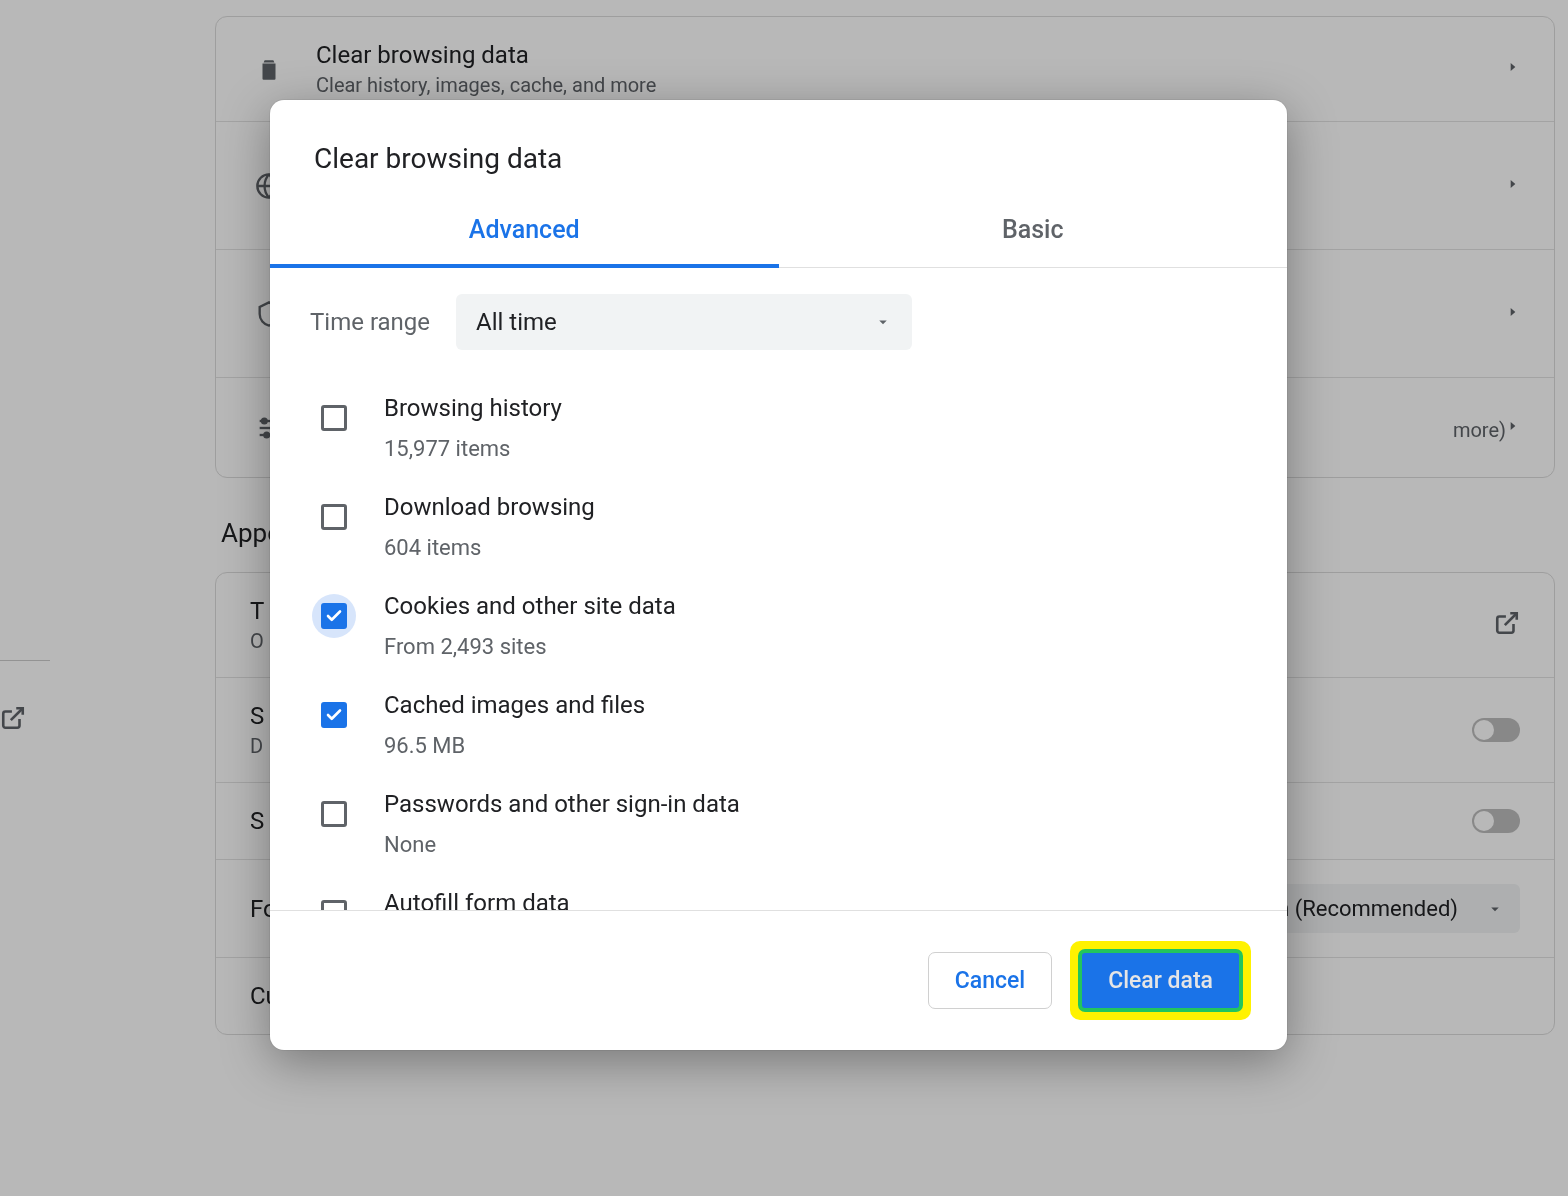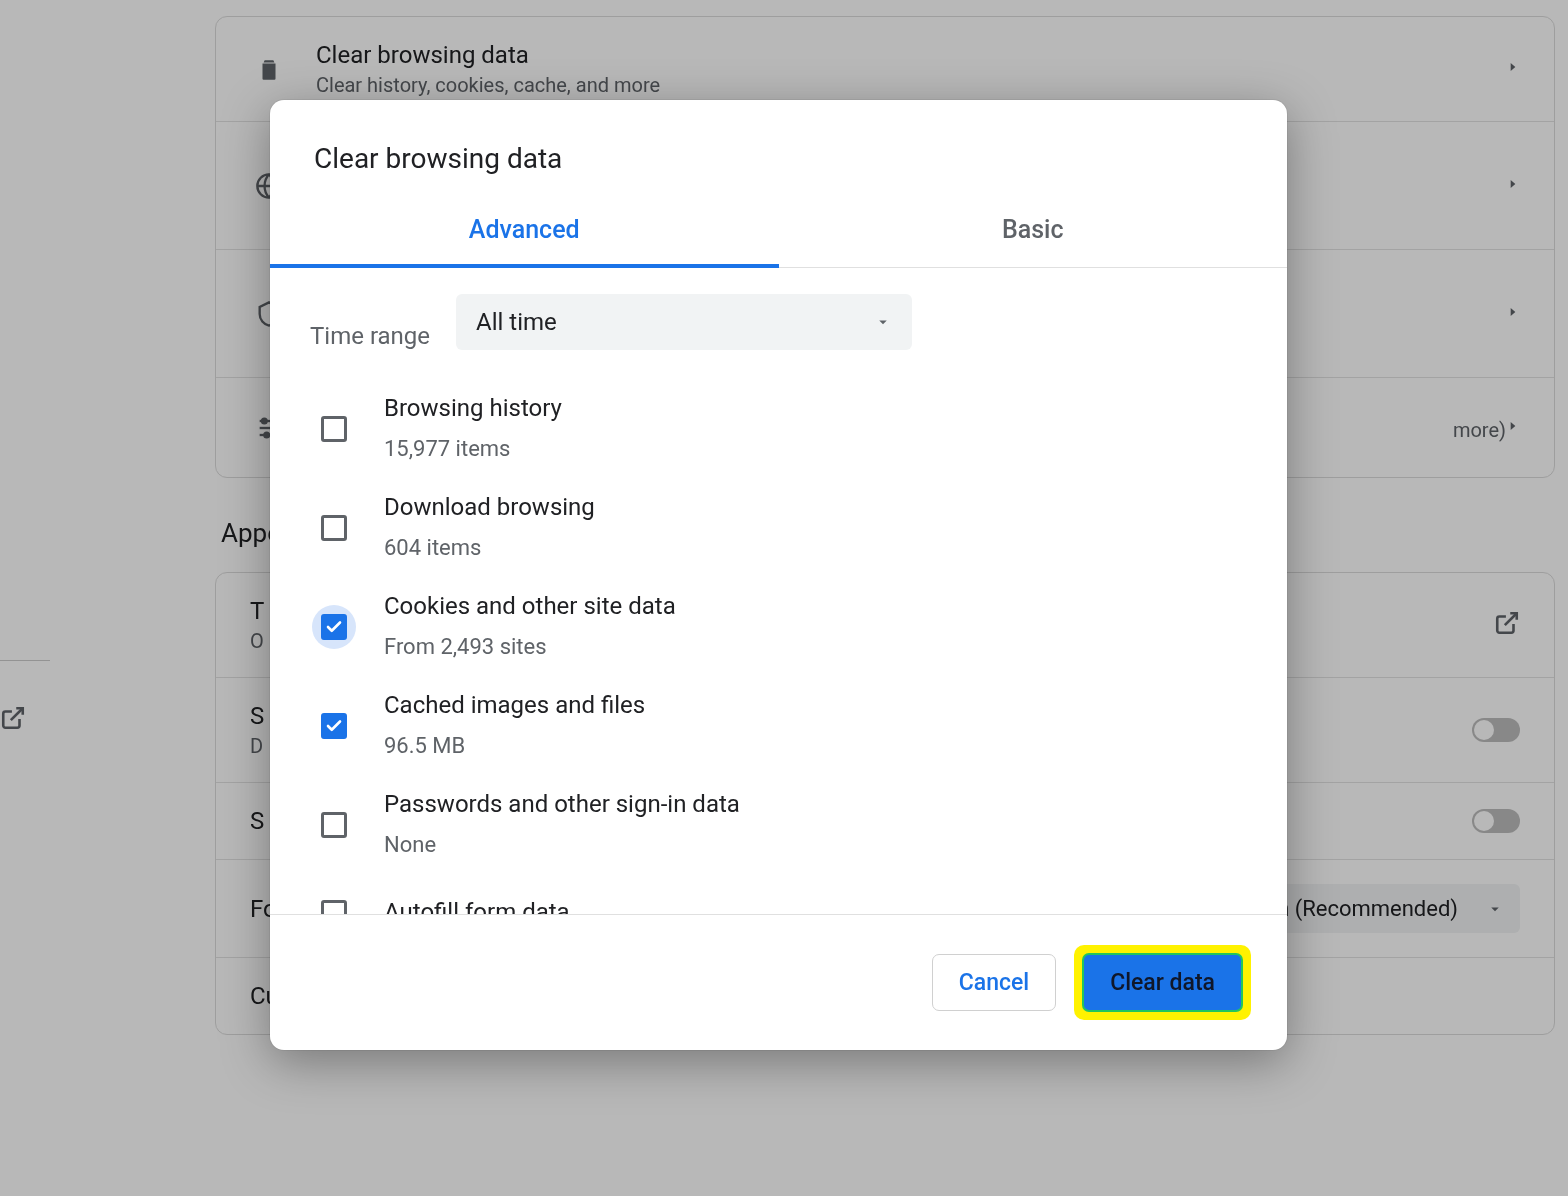--- a/index.html
+++ b/index.html
@@ -32,38 +32,38 @@
   .dialog {
     position:absolute; left:270px; top:100px; width:1017px; height:950px;
     background:#fff; border-radius:14px; box-shadow:0 12px 48px rgba(0,0,0,.35), 0 0 0 1px rgba(0,0,0,.05);
     display:flex; flex-direction:column; overflow:hidden;
   }
   .dlg-title { font-size:28px; color:#202124; padding:42px 44px 22px;}
   .tabs { display:flex; border-bottom:1px solid #e0e0e0;}
   .tab { flex:1; text-align:center; padding:18px 0 20px; font-size:25px; color:#5f6368; cursor:pointer; font-weight:500;}
   .tab.active { color:#1a73e8; border-bottom:4px solid #1a73e8; margin-bottom:-1px;}
   .dlg-body { flex:1; overflow:hidden; padding: 26px 40px 0; }
-  .time-row { display:flex; align-items:flex-end; gap:26px; margin-bottom:28px;}
+  .time-row { display:flex; align-items:center; gap:26px; margin-bottom:28px;}
   .time-label { font-size:24px; color:#5f6368;}
   .time-select { display:flex; align-items:center; justify-content:space-between; background:#f1f3f4; border-radius:6px; padding:14px 20px; width:456px; font-size:24px; color:#202124; cursor:pointer;}
   .opt-list { display:flex; flex-direction:column; }
-  .opt { display:flex; align-items:center; padding:16px 0 16px 2px; gap:28px;}
+  .opt { display:flex; align-items:flex-start; padding:16px 0 16px 2px; gap:28px;}
   .cb-wrap { width:44px; height:44px; display:flex; align-items:center; justify-content:center; border-radius:50%; flex:none; margin-top:2px;}
   .cb-wrap.focus { background:#d7e5fb; }
   .cb { width:26px; height:26px; border:3px solid #5f6368; border-radius:3px; background:#fff; display:flex; align-items:center; justify-content:center;}
   .cb.checked { background:#1a73e8; border-color:#1a73e8;}
   .cb.checked svg { display:block;}
   .cb svg { display:none; }
   .opt .ot { font-size:24px; color:#202124;}
   .opt .od { font-size:22px; color:#5f6368; margin-top:14px;}
   .dlg-foot { border-top:1px solid #e0e0e0; padding:30px 36px; display:flex; justify-content:flex-end; gap:18px; align-items:center;}
   .btn { padding:14px 26px; font-size:23px; border-radius:7px; cursor:pointer; font-weight:500;text-align:center;}
   .btn-cancel { background:#fff; border:1px solid #d0d0d0; color:#1a73e8;}
   .hl { padding:8px; background:#fff200; border-radius:10px; }
-  .btn-primary { background:#1a73e8; border:2px solid #22c55e; color:#0f172a;}
+  .btn-primary { background:#1a73e8; border:4px solid #22c55e; color:#e5e5e5;}
 </style>
 </head>
 <body>
 
 <div class="bg">
   <div class="sidebar-stub">
     <div class="divider"></div>
     <svg width="26" height="26" viewBox="0 0 24 24" fill="none" stroke="#5f6368" stroke-width="2.4">
         <path d="M18 13v6a2 2 0 0 1-2 2H5a2 2 0 0 1-2-2V8a2 2 0 0 1 2-2h6"></path>
         <polyline points="15 3 21 3 21 9"></polyline>
@@ -74,21 +74,21 @@
   <div class="settings-col">
     <div class="card" style="margin-top:16px;">
       <div class="row">
         <span class="ic">
           <svg width="26" height="30" viewBox="0 0 24 24" fill="#5f6368">
               <path d="M6 7h12v14a1 1 0 0 1-1 1H7a1 1 0 0 1-1-1V7zm2-3h8l1 2H7l1-2z"></path>
             </svg>
         </span>
         <div class="txt">
           <div class="ttl">Clear browsing data</div>
-          <div class="sub">Clear history, cookies, cache, and more</div>
+          <div class="sub">Clear history, images, cache, and more</div>
         </div>
         <span class="chev"><svg width="14" height="20" viewBox="0 0 24 24" fill="#5f6368">
               <path d="M8 5l8 7-8 7z"></path>
             </svg></span>
       </div>
       <div class="row" style="height:128px;">
         <span class="ic">
             <svg width="28" height="28" viewBox="0 0 24 24" fill="none" stroke="#5f6368" stroke-width="2">
               <circle cx="12" cy="12" r="10"></circle>
               <path d="M2 12h20M12 2a15 15 0 0 1 0 20M12 2a15 15 0 0 0 0 20"></path>

